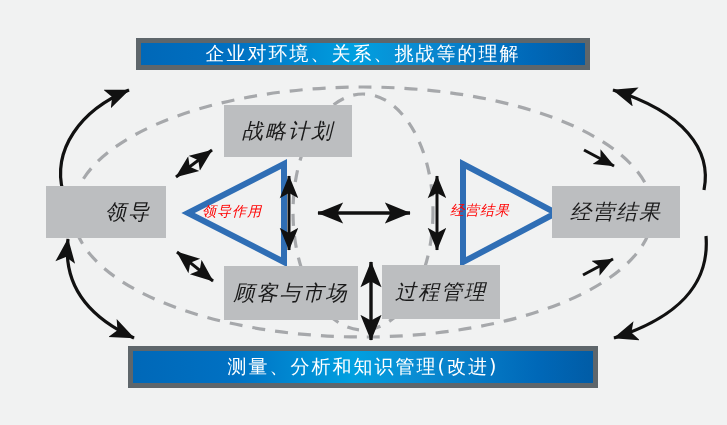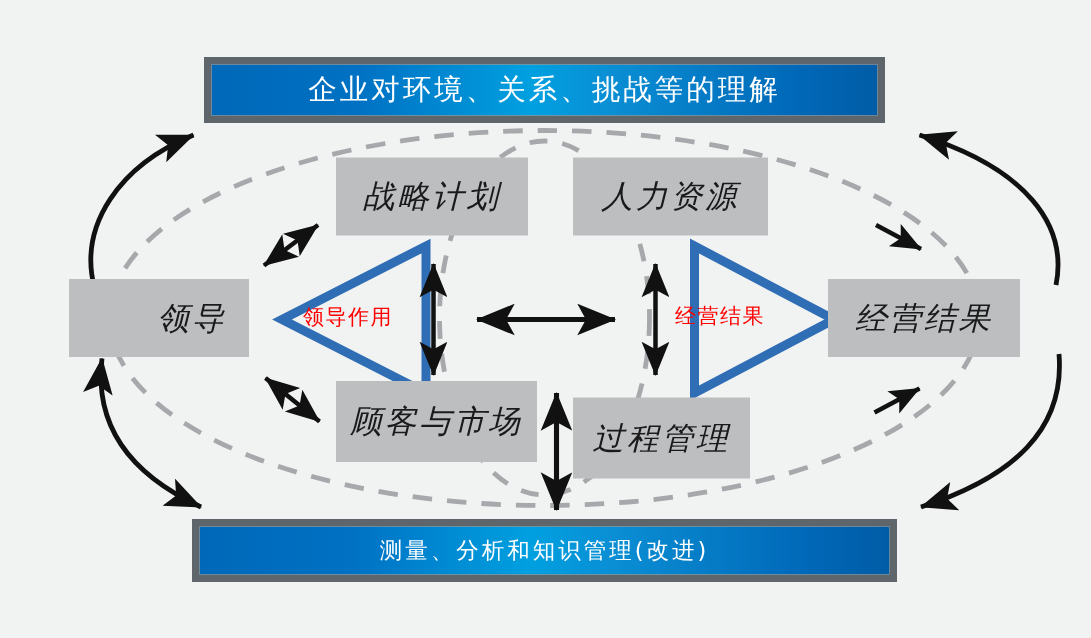--- a/index.html
+++ b/index.html
@@ -25,57 +25,58 @@
     display: flex;
     align-items: center;
     justify-content: center;
     color: #ffffff;
     letter-spacing: 2px;
   }
   #banner-top {
     left: 136px;
     top: 38px;
     width: 454px;
-    height: 44px;
+    height: 32px;
     font-size: 19px;
   }
   #banner-bottom {
     left: 128px;
     top: 346px;
     width: 470px;
     height: 42px;
-    font-size: 15px;
+    font-size: 19px;
   }
   
   .gbox {
     position: absolute;
     background: #bcbec0;
     display: flex;
     align-items: center;
     justify-content: center;
     color: #1a1a1a;
     font-size: 21px;
     letter-spacing: 2px;
     box-sizing: border-box;
     font-style: italic;
   }
   #box-leadership   { left: 46px;  top: 186px; width: 120px; height: 52px; padding-left: 44px; }
   #box-results      { left: 552px; top: 186px; width: 128px; height: 52px; }
   #box-strategy     { left: 224px; top: 105px; width: 128px; height: 52px; }
   #box-hr           { left: 382px; top: 105px; width: 130px; height: 52px; }
-  #box-customer     { left: 224px; top: 254px; width: 134px; height: 54px; }
+  #box-customer     { left: 224px; top: 266px; width: 134px; height: 54px; }
   #box-process      { left: 382px; top: 265px; width: 118px; height: 54px; }
 
   
   .tri-label {
     position: absolute;
     color: #ff0000;
     font-size: 14px;
     letter-spacing: 1px;
     white-space: nowrap;
+    font-style: italic;
   }
   #label-tri-left  { left: 202px; top: 203px; }
   #label-tri-right { left: 450px; top: 202px; }
 
   
   #art {
     position: absolute;
     left: 0; top: 0;
     width: 727px; height: 425px;
     pointer-events: none;
@@ -152,23 +153,20 @@
   </div>
 
   <div class="gbox" id="box-leadership">
     <span>领导</span>
   </div>
 
   <div class="gbox" id="box-strategy">
     <span>战略计划</span>
   </div>
 
-  <div class="gbox" id="box-hr">
-    <span>人力资源</span>
-  </div>
 
   <div class="gbox" id="box-customer">
     <span>顾客与市场</span>
   </div>
 
   <div class="gbox" id="box-process">
     <span>过程管理</span>
   </div>
 
   <div class="gbox" id="box-results">

